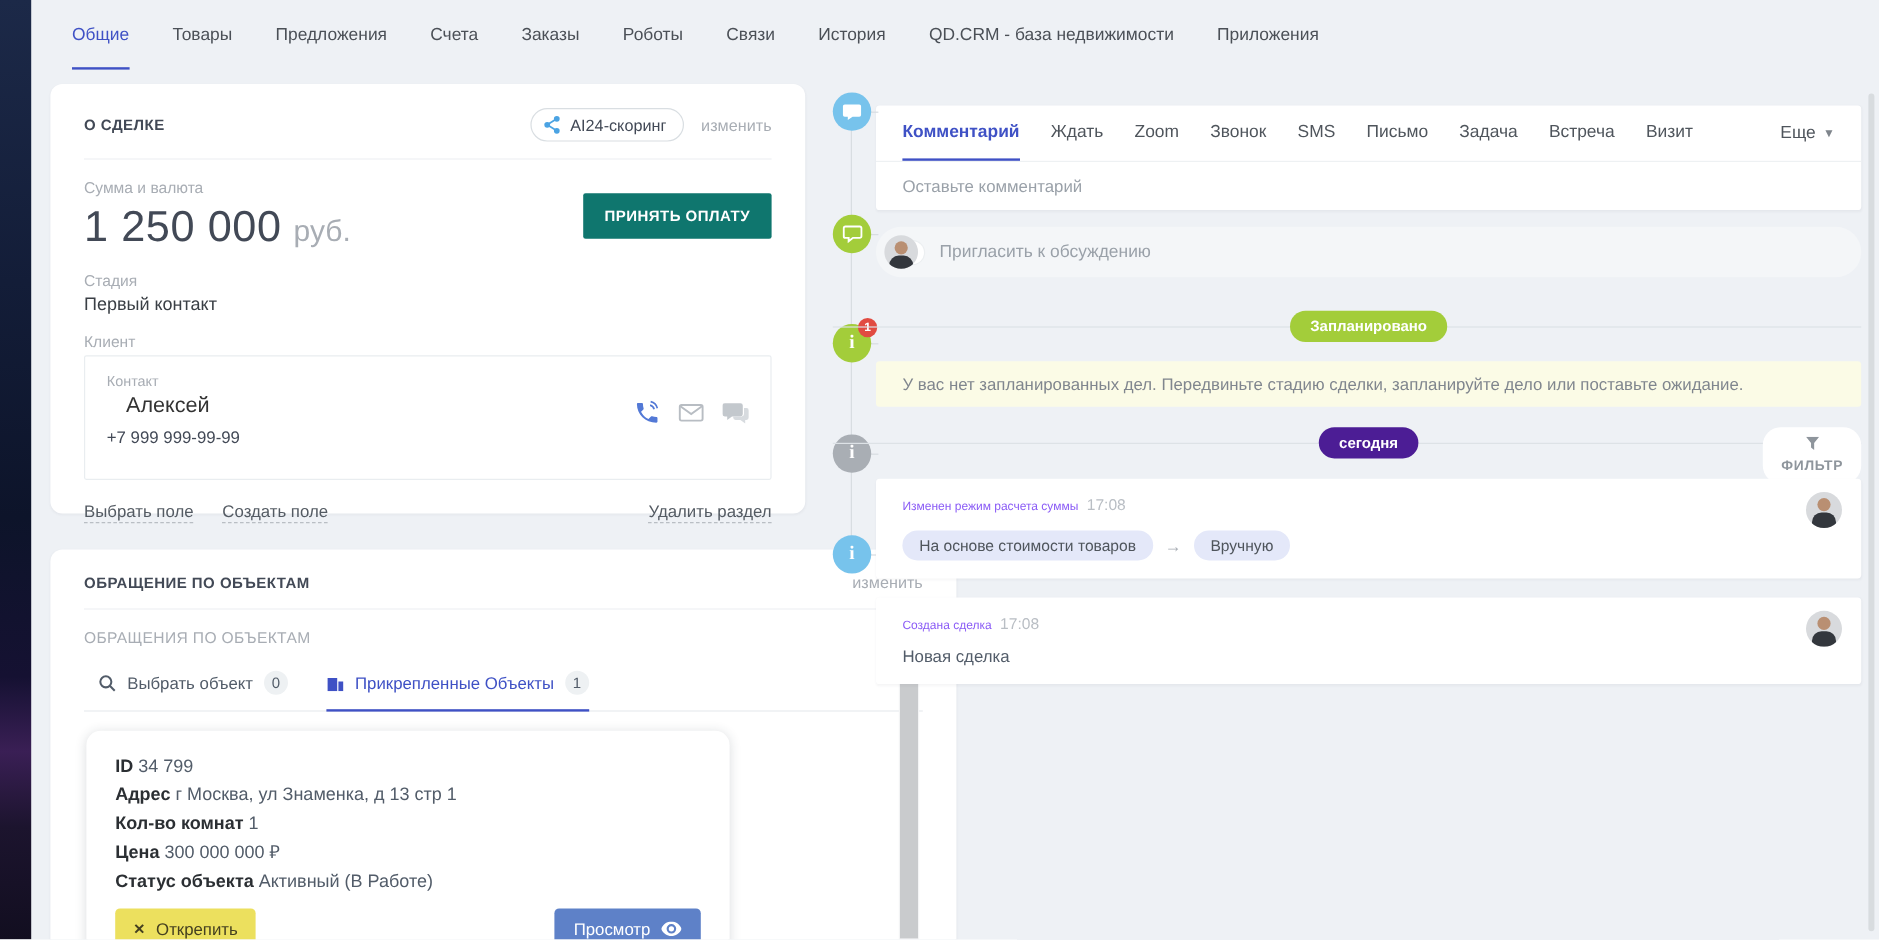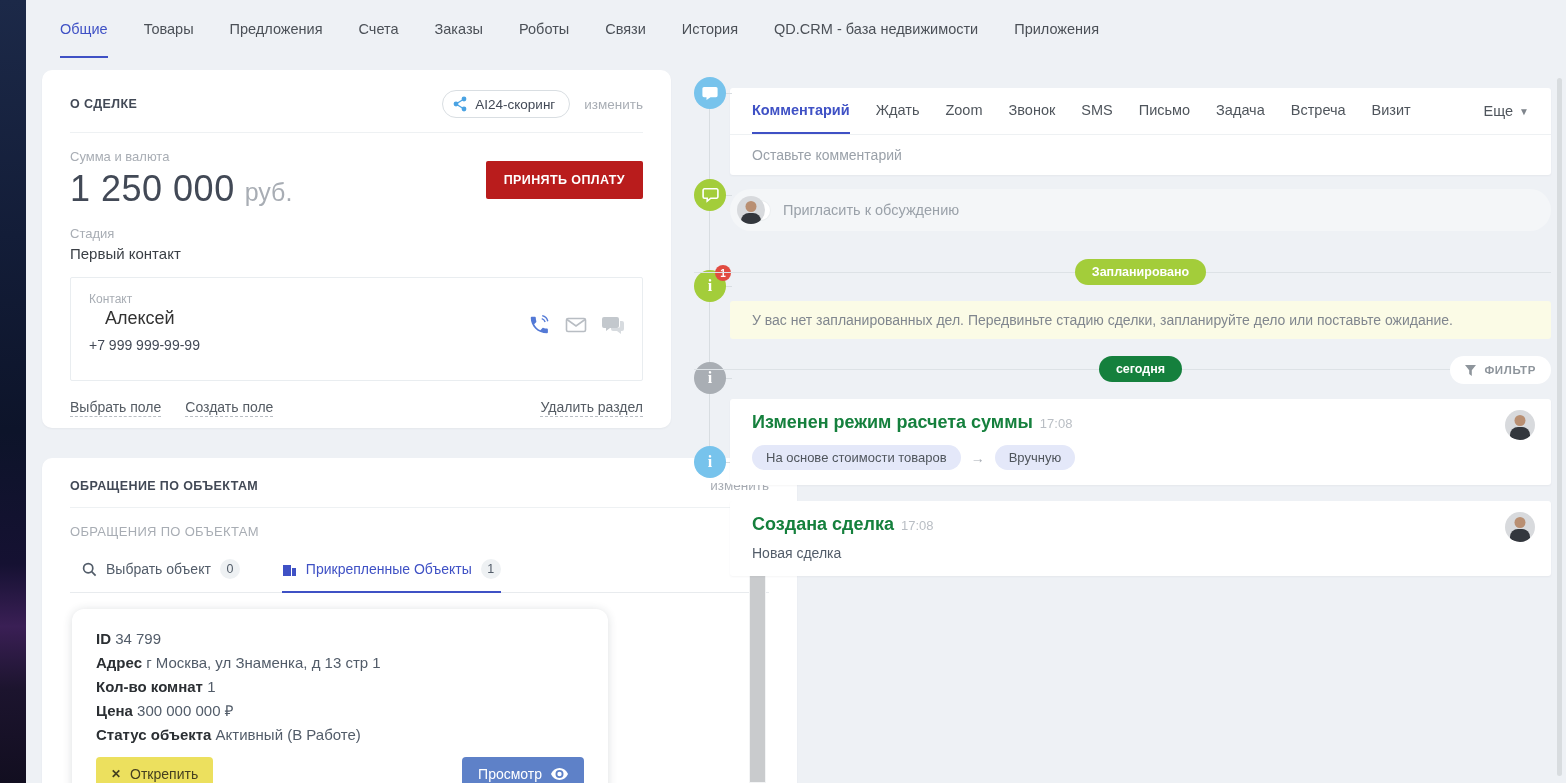--- a/index.html
+++ b/index.html
@@ -21,35 +21,35 @@
   .edit-link{font-size:13.5px;color:#a8adb4;cursor:pointer;}
   .divider{border-bottom:1px solid #eef1f3;margin:14px 0 16px;}
   .flabel{font-size:13px;color:#a8adb4;margin-bottom:4px;}
   
   #panel-deal{left:42px;top:70px;width:629px;height:358px;padding:20px 28px;}
   .scoring-pill{display:flex;align-items:center;gap:8px;border:1px solid #d9dee2;border-radius:15px;
     padding:5px 14px 5px 10px;font-size:13.5px;color:#424956;background:#fff;cursor:pointer;}
   .amount-row{display:flex;align-items:center;justify-content:space-between;}
   .amount-value{font-size:36px;color:#424956;letter-spacing:.5px;}
   .amount-cur{font-size:25px;color:#a8adb4;margin-left:10px;}
-  .pay-btn{background:#b91c1c;color:#fff;font-size:12.5px;font-weight:bold;letter-spacing:.4px;
+  .pay-btn{background:#0f766e;color:#fff;font-size:12.5px;font-weight:bold;letter-spacing:.4px;
     border:none;border-radius:2px;padding:12px 18px;cursor:pointer;font-family:inherit;}
   .stage-value{font-size:15px;color:#3a3f45;}
   .client-box{border:1px solid #e9edf0;border-radius:2px;padding:14px 18px;position:relative;height:74px;margin-top:2px;}
   .contact-name{font-size:18px;color:#333;margin-top:1px;margin-left:16px;}
   .contact-phone{font-size:14px;color:#424956;margin-top:8px;}
   .client-icons{position:absolute;right:18px;top:36px;display:flex;gap:15px;align-items:center;}
   .client-icons span{cursor:pointer;display:inline-flex;}
   .links-row{display:flex;justify-content:space-between;margin-top:18px;font-size:14px;}
   .links-left{display:flex;gap:24px;}
   .dashed-link{color:#545b63;border-bottom:1px dashed #b9bec4;padding-bottom:1px;cursor:pointer;}
   
   #panel-objects{left:42px;top:458px;width:755px;height:348px;padding:20px 28px;}
   .sub-label{font-size:13px;color:#a8adb4;letter-spacing:.3px;margin:2px 0 12px;}
-  .obj-tabs{display:flex;gap:42px;border-bottom:1px solid #e8ebee;padding-left:12px;}
+  .obj-tabs{display:flex;gap:32px;border-bottom:1px solid #e8ebee;padding-left:12px;}
   .obj-tab{display:flex;align-items:center;gap:9px;font-size:14px;color:#525c69;
     padding:8px 0 12px;border-bottom:2px solid transparent;margin-bottom:-1px;cursor:pointer;}
   .obj-tab.active{color:#3f51c5;border-bottom-color:#3f51c5;}
   .count-badge{min-width:20px;height:20px;border-radius:10px;background:#eef1f3;color:#525c69;
     font-size:12.5px;display:flex;align-items:center;justify-content:center;padding:0 4px;box-sizing:border-box;}
   .obj-card{width:536px;box-sizing:border-box;margin:16px 0 0 2px;background:#fff;border-radius:12px;
     box-shadow:0 1px 10px rgba(40,50,60,.16);padding:18px 24px;}
   .obj-field{font-size:15px;line-height:24px;color:#525c69;}
   .obj-field b{color:#2b2f33;}
   .obj-actions{display:flex;justify-content:space-between;align-items:center;margin-top:10px;}
@@ -93,29 +93,29 @@
   .avatar::after{content:"";position:absolute;top:17px;left:50%;transform:translateX(-50%);
     width:20px;height:13px;border-radius:8px 8px 0 0;background:#33373d;}
   .avatar.small{width:28px;height:28px;}
   .plus-bubble{width:19px;height:19px;border-radius:50%;background:#fff;color:#4ba3e3;font-size:15px;
     display:flex;align-items:center;justify-content:center;margin-left:-14px;box-shadow:0 0 0 1px #eceff1;}
   
   .sep-row{position:relative;margin-top:28px;height:27px;}
   .sep-row::before{content:"";position:absolute;left:-36px;right:0;top:13px;border-top:1px solid #dde2e6;}
   .sep-badge{position:relative;display:table;margin:0 auto;color:#fff;font-weight:bold;font-size:12.5px;
     padding:6px 17px;border-radius:14px;}
-  .badge-green{background:#a3cd3a;} .badge-blue{background:#15803d;}
+  .badge-green{background:#a3cd3a;} .badge-blue{background:#4c1d95;}
   .filter-btn{position:absolute;right:0;top:0;background:#fff;border-radius:15px;padding:8px 15px;
     display:flex;align-items:center;gap:8px;font-size:11.5px;font-weight:bold;letter-spacing:.6px;
-    color:#8e959c;cursor:pointer;}
+    color:#8e959c;cursor:pointer;flex-direction:column;}
   
   .notice{margin-top:15px;background:#fbfbe6;border-radius:3px;padding:11px 22px;font-size:14px;color:#80868e;}
   
   .entry{position:relative;margin-top:16px;padding:13px 22px 15px;}
-  .entry-title{font-size:18px;font-weight:bold;color:#15803d;}
+  .entry-title{font-size:10px;font-weight:normal;color:#8b5cf6;}
   .entry-time{font-size:13px;font-weight:normal;color:#b9bec4;margin-left:7px;}
   .entry-avatar{position:absolute;right:16px;top:11px;cursor:pointer;}
   .tags-row{display:flex;align-items:center;gap:10px;margin-top:12px;}
   .tag{background:#e4e8f9;color:#4f555c;font-size:13px;border-radius:14px;padding:5px 14px;}
   .tag-arrow{color:#a8adb4;font-size:14px;}
   .entry-body{margin-top:10px;font-size:14px;color:#525c69;}
   
   .page-scrollbar{position:absolute;right:4px;top:78px;width:5px;height:698px;border-radius:3px;background:#d8dcdf;cursor:pointer;}
 </style>
 </head>
@@ -167,20 +167,21 @@
       </div>
       <button class="pay-btn">ПРИНЯТЬ ОПЛАТУ</button>
     </div>
 
     <div style="margin-top:16px;">
       <div class="flabel">Стадия</div>
       <div class="stage-value">Первый контакт</div>
     </div>
 
     <div style="margin-top:15px;">
+      <div class="flabel">Клиент</div>
       <div class="client-box">
         <div class="flabel" style="font-size:12px;margin-bottom:2px;">Контакт</div>
         <div class="contact-name">Алексей</div>
         <div class="contact-phone">+7 999 999-99-99</div>
         <div class="client-icons">
           <span>
             <svg width="22" height="22" viewBox="0 0 24 24">
                 <path fill="#5379d6" d="M6.6 10.8c1.5 3 3.9 5.4 6.9 6.9l2.3-2.3c.3-.3.7-.4 1.1-.2 1.2.4 2.5.6 3.8.6.6 0 1 .4 1 1V20c0 .6-.4 1-1 1C10.6 21 3 13.4 3 4c0-.6.4-1 1-1h3.5c.6 0 1 .4 1 1 0 1.3.2 2.6.6 3.8.1.4 0 .8-.2 1.1l-2.3 2.3z"></path>
                 <path fill="none" stroke="#5379d6" stroke-width="1.5" d="M15 5c1.8.5 3.2 1.9 3.7 3.7M15.5 1.8c3 .7 5.4 3.1 6.1 6.1"></path>
               </svg>

